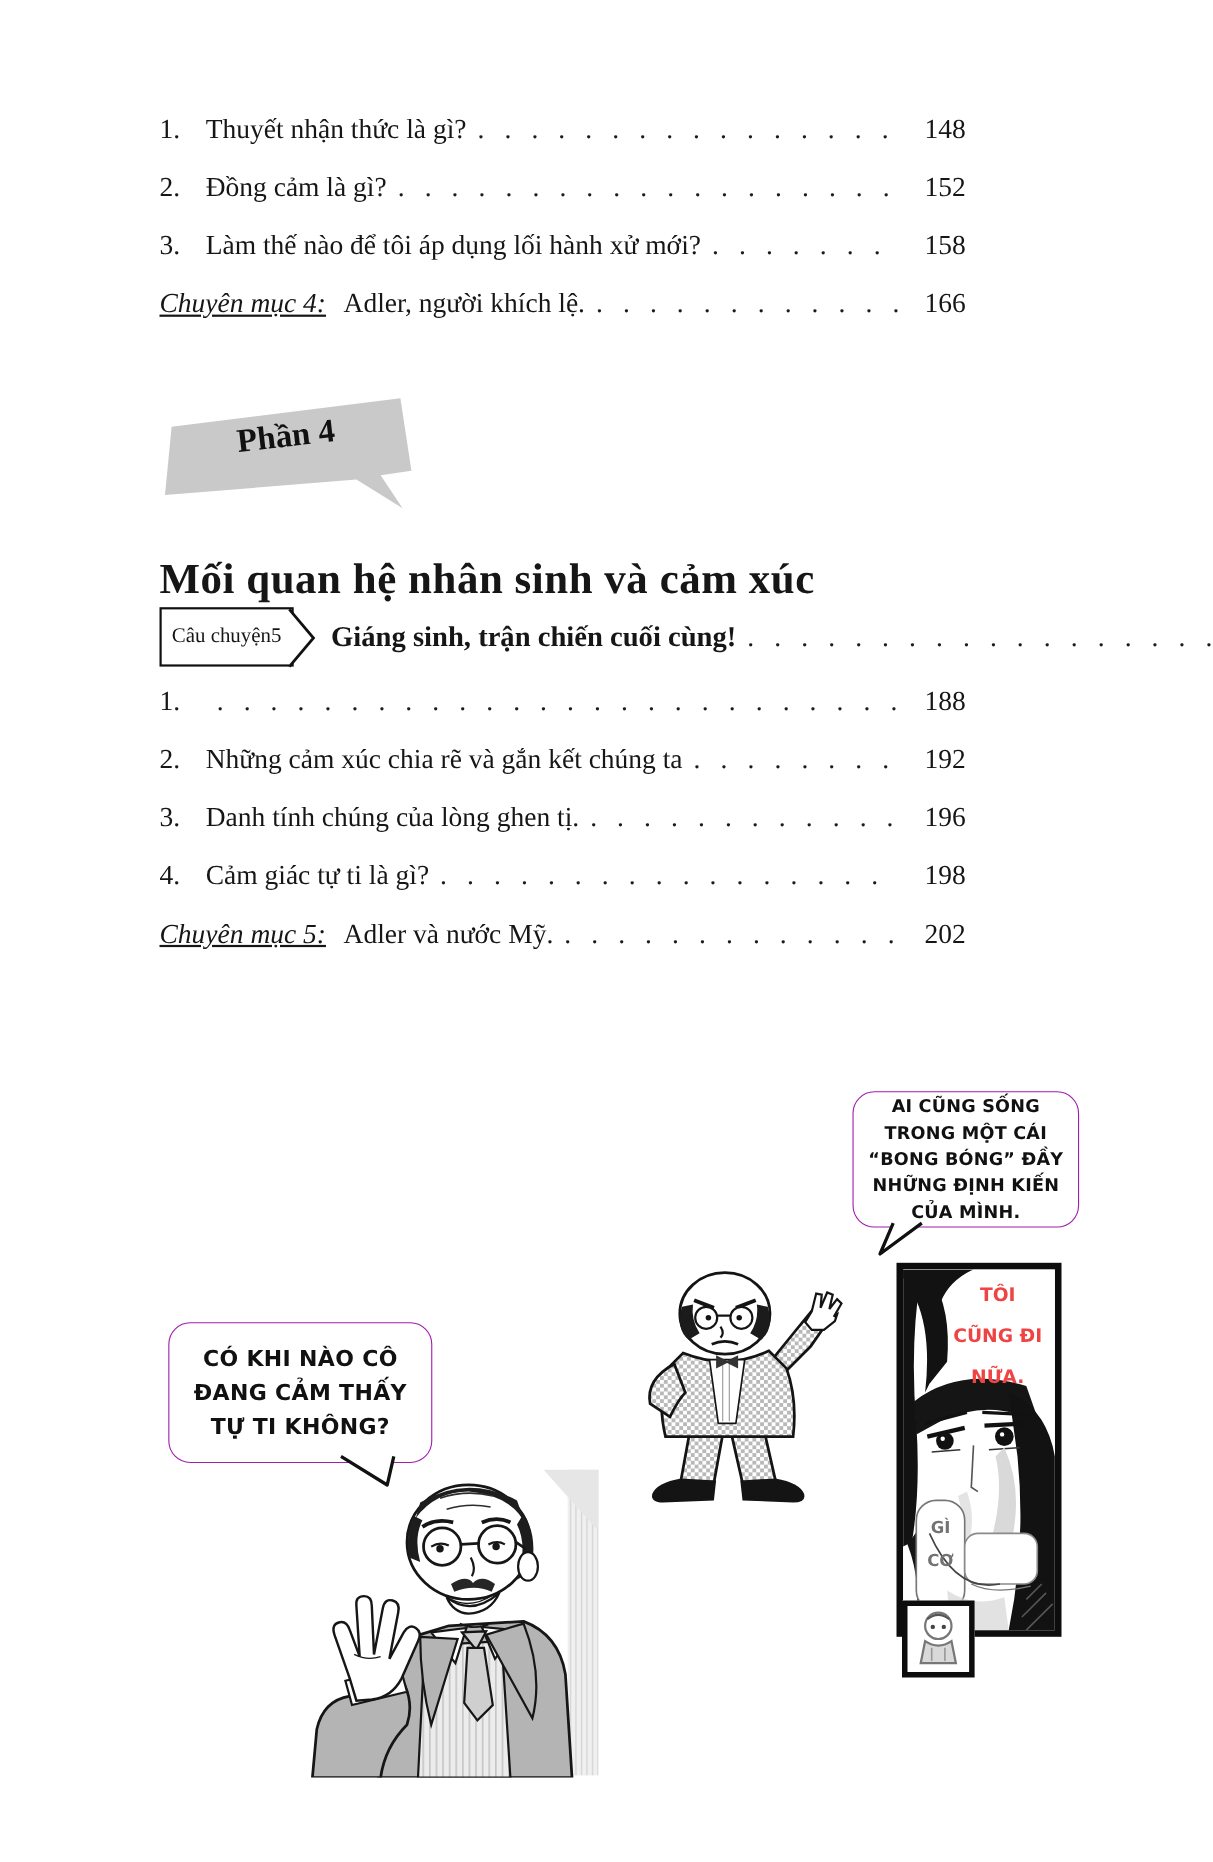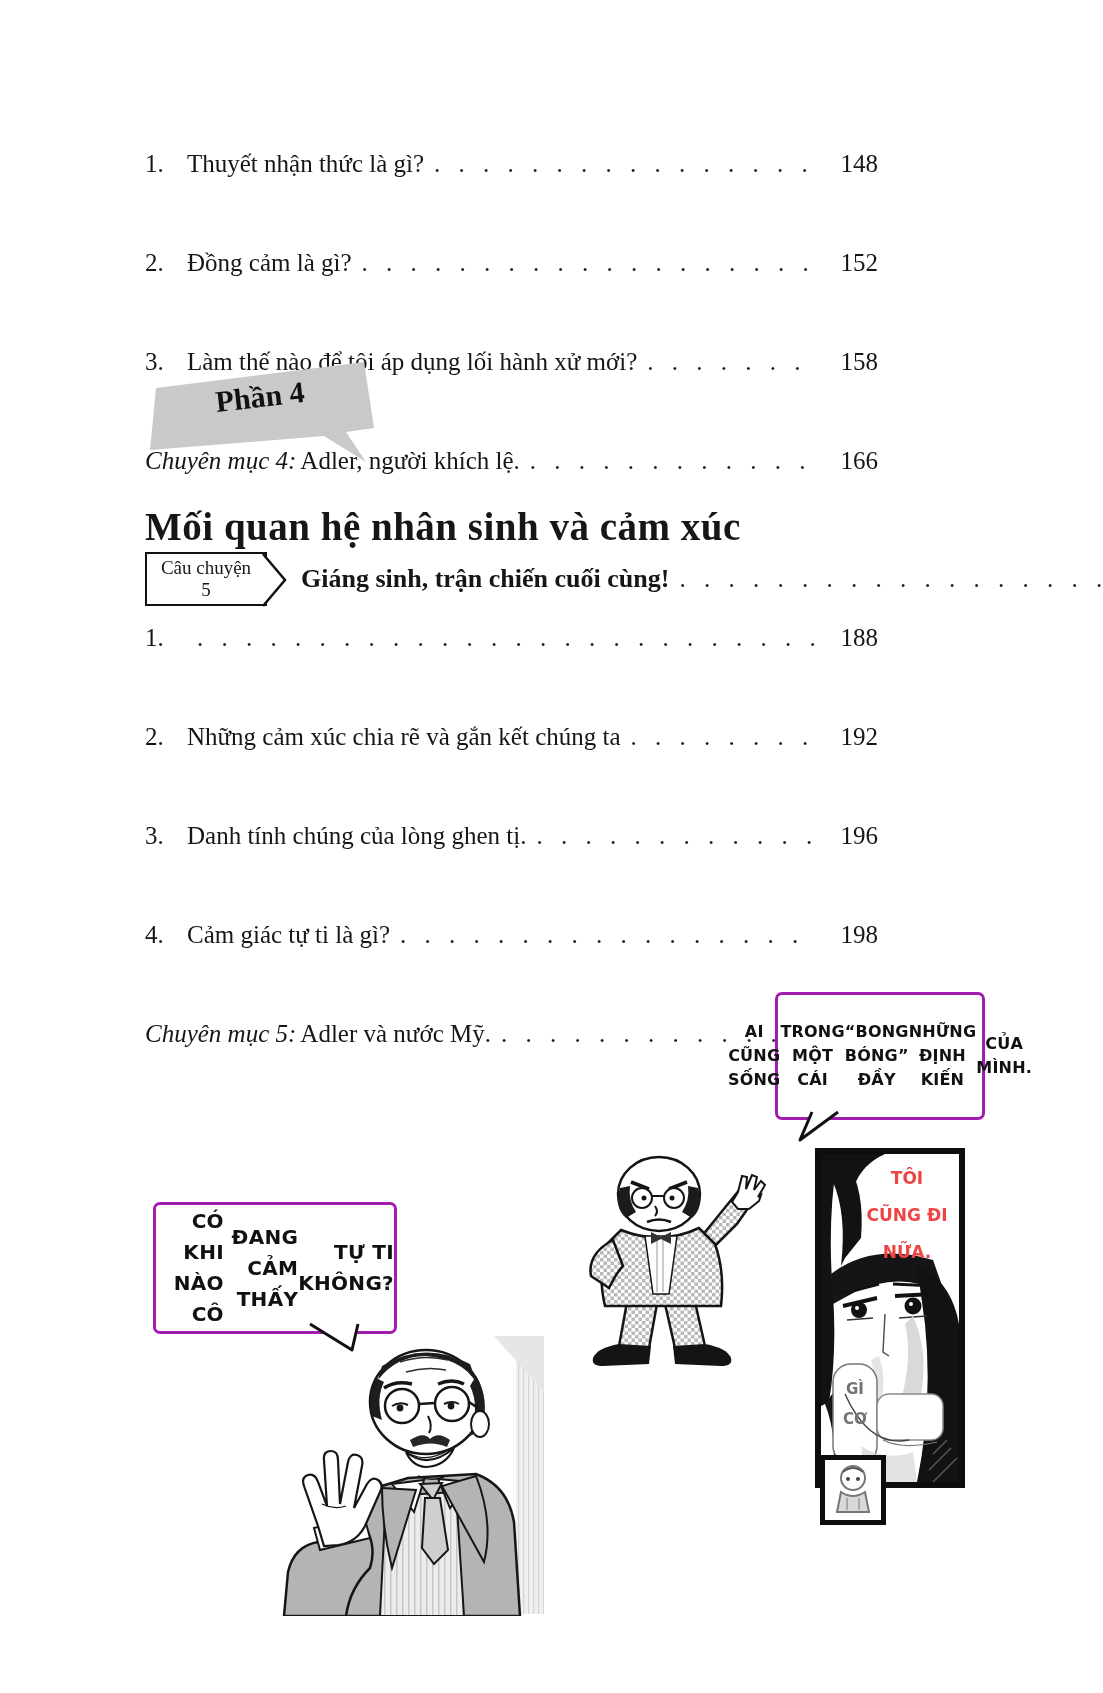--- a/index.html
+++ b/index.html
@@ -3,46 +3,46 @@
 <meta charset="utf-8">
 <style>
   html,body{margin:0;padding:0;background:#ffffff;}
   #page{position:relative;width:1103px;height:1693px;background:#fff;overflow:hidden;
         font-family:"Liberation Serif","DejaVu Serif",serif;color:#161616;}
 
   
   .toc{position:absolute;left:145px;width:733px;}
   .toc-row{display:flex;align-items:baseline;font-size:25px;line-height:36px;margin-bottom:17px;white-space:nowrap;}
   .toc-row .num{width:42px;flex:0 0 auto;}
-  .toc-row .lbl{flex:0 0 auto;margin-top:46px;}
+  .toc-row .lbl{flex:0 0 auto;}
   .leader{flex:1 1 auto;overflow:hidden;white-space:nowrap;letter-spacing:6px;margin:0 4px 0 10px;color:#1a1a1a;}
   .pg{flex:0 0 auto;min-width:56px;text-align:right;}
-  .feature .prefix{font-style:italic;margin-right:4px;}
+  .feature .prefix{font-style:italic;margin-right:16px;text-decoration:underline;}
   .feature{margin-top:8px;}
 
   
   .banner-svg{position:absolute;left:140px;top:356px;width:260px;height:112px;}
   .banner-label{position:absolute;left:170px;top:380px;width:180px;text-align:center;
       font-size:30px;font-weight:bold;transform:rotate(-6.5deg);color:#111;}
 
   
   .sec-title{position:absolute;left:145px;top:504px;font-size:39px;font-weight:bold;letter-spacing:.5px;}
 
   
   .story-row{position:absolute;left:145px;top:552px;width:733px;display:flex;align-items:center;}
   .story-tag{position:relative;flex:0 0 auto;width:118px;height:50px;border:2px solid #111;
-      display:flex;flex-direction:column;align-items:center;justify-content:center;
+      display:flex;flex-direction:row;align-items:center;justify-content:center;
       font-size:19px;line-height:22px;background:#fff;}
   .story-tag .tag-chevron{position:absolute;right:-24px;top:-3px;}
   .story-line{flex:1;display:flex;align-items:baseline;margin-left:34px;font-size:26px;font-weight:bold;white-space:nowrap;}
   .story-line .leader{font-weight:normal;font-size:25px;}
 
   
-  .bubble{position:absolute;background:#fff;border:3px solid #a21caf;border-radius:7px;
-      display:flex;flex-direction:row;align-items:center;justify-content:center;
+  .bubble{position:absolute;background:#fff;border:1px solid #a21caf;border-radius:20px;
+      display:flex;flex-direction:column;align-items:center;justify-content:center;
       font-family:"DejaVu Sans","Liberation Sans",sans-serif;font-weight:bold;color:#111;
       text-align:center;z-index:4;}
   .bubble-right{left:775px;top:992px;width:204px;height:122px;font-size:16px;line-height:24px;letter-spacing:.2px;}
   .bubble-left{left:153px;top:1202px;width:238px;height:126px;font-size:20px;line-height:31px;letter-spacing:.3px;text-align:right;}
   .tail{position:absolute;z-index:5;}
 
   
   .panel{position:absolute;left:815px;top:1148px;width:150px;height:340px;box-sizing:border-box;
       border:6px solid #0d0d0d;background:#fff;z-index:2;}
   .panel-art{position:absolute;left:0;top:0;width:138px;height:328px;}

